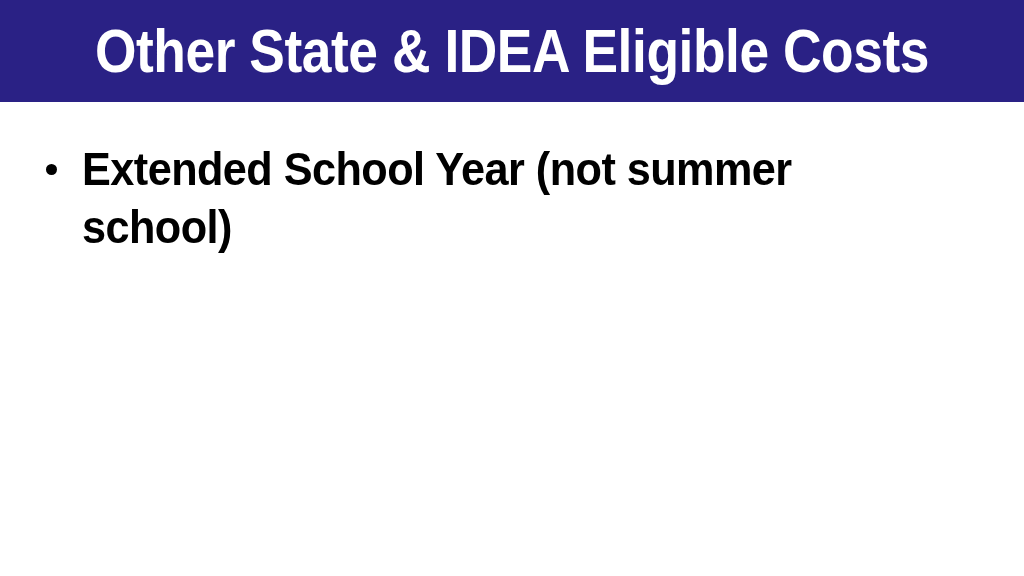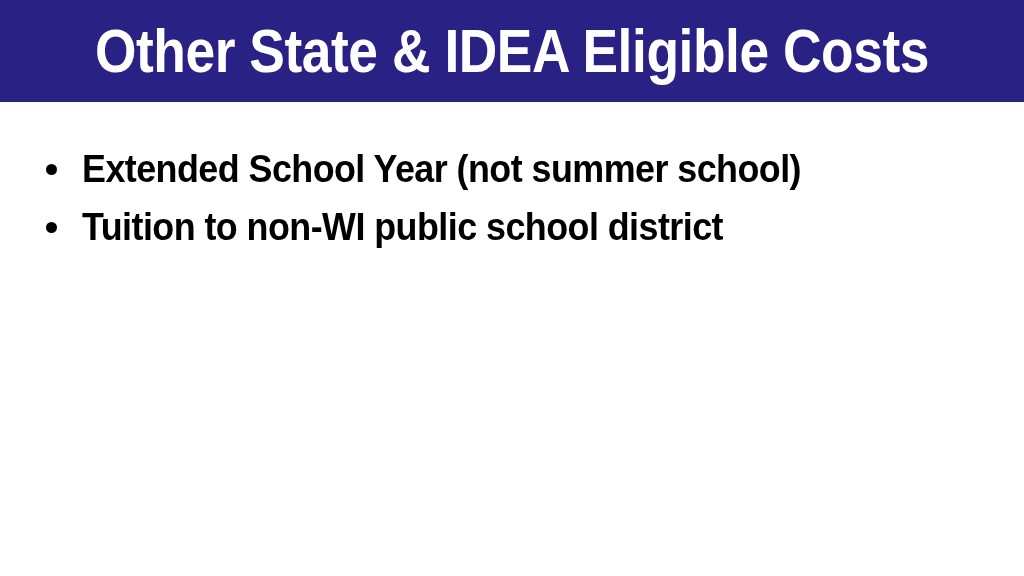--- a/index.html
+++ b/index.html
@@ -63,21 +63,21 @@
     top: 38px;
     width: 960px;
   }
   .bullet-item {
     position: relative;
     padding-left: 44px;
     margin: 0 0 0 0;
     color: #000000;
     font-family: "Liberation Sans", sans-serif;
     font-weight: bold;
-    font-size: 39px;
+    font-size: 47px;
     line-height: 58px;
     letter-spacing: -0.6px;
     text-align: left;
   }
   .bullet-item .bullet-dot {
     position: absolute;
     left: 8px;
     top: 24px;
     width: 11px;
     height: 11px;
@@ -108,21 +108,17 @@
   <div class="body-area">
     <ul class="bullet-list">
 
       <li class="bullet-item">
         <span class="bullet-dot"></span>
         <span class="bullet-label">Extended School Year (not summer school)</span>
       </li>
 
 
 
-      <li class="bullet-item">
-        <span class="bullet-dot"></span>
-        <span class="bullet-label">Tuition to non-WI public school district</span>
-      </li>
 
     </ul>
   </div>
 
 </div>
 
 </body></html>

